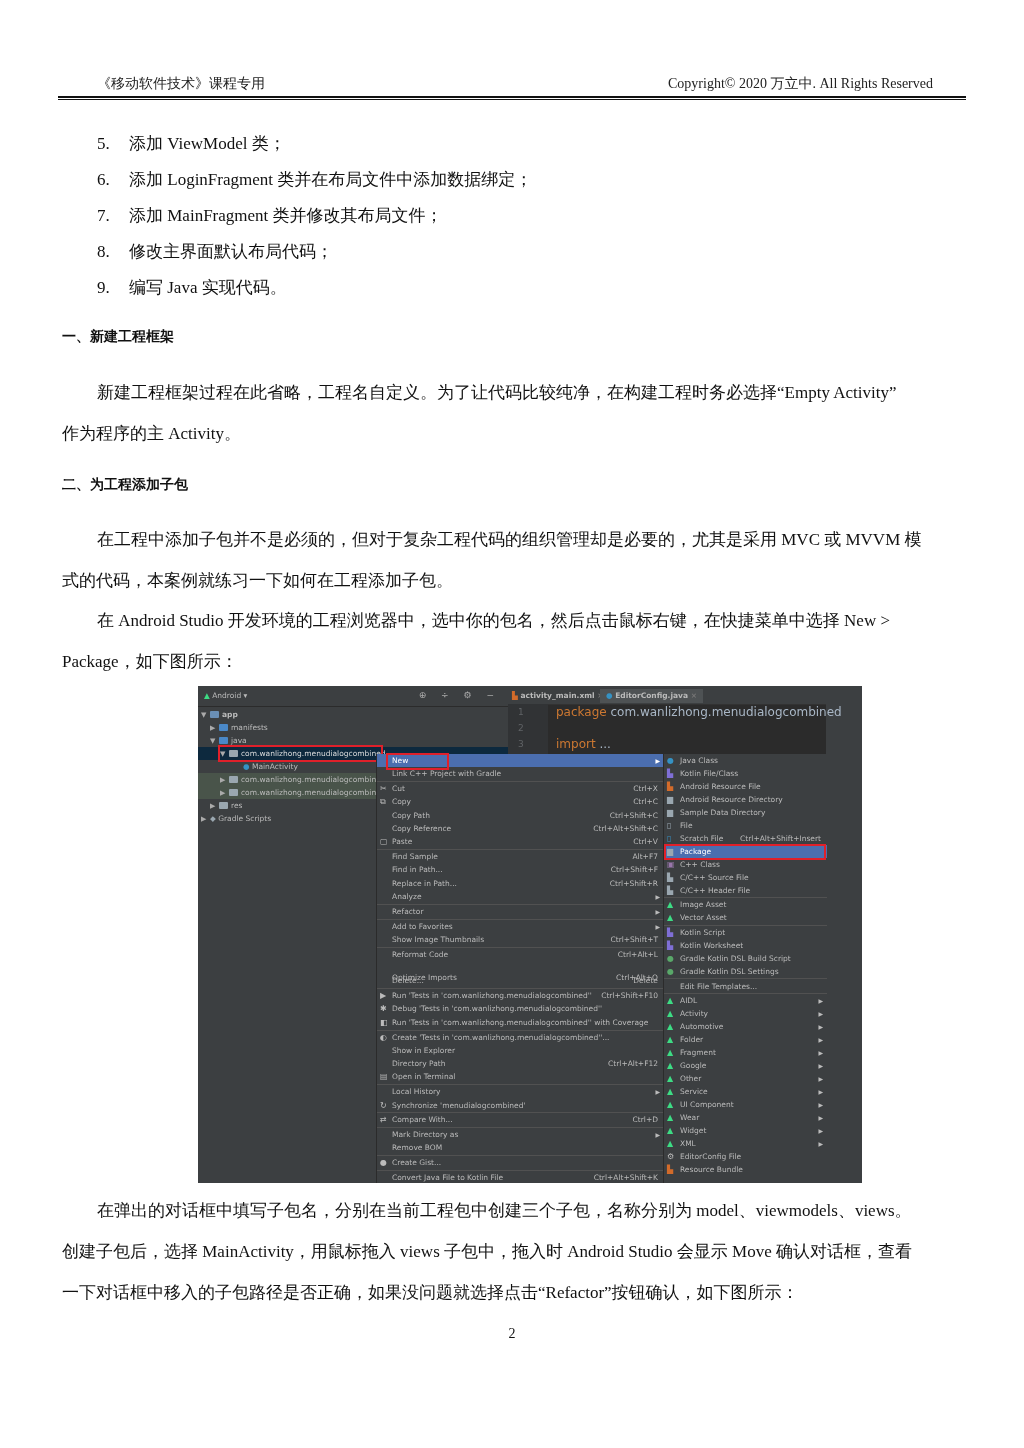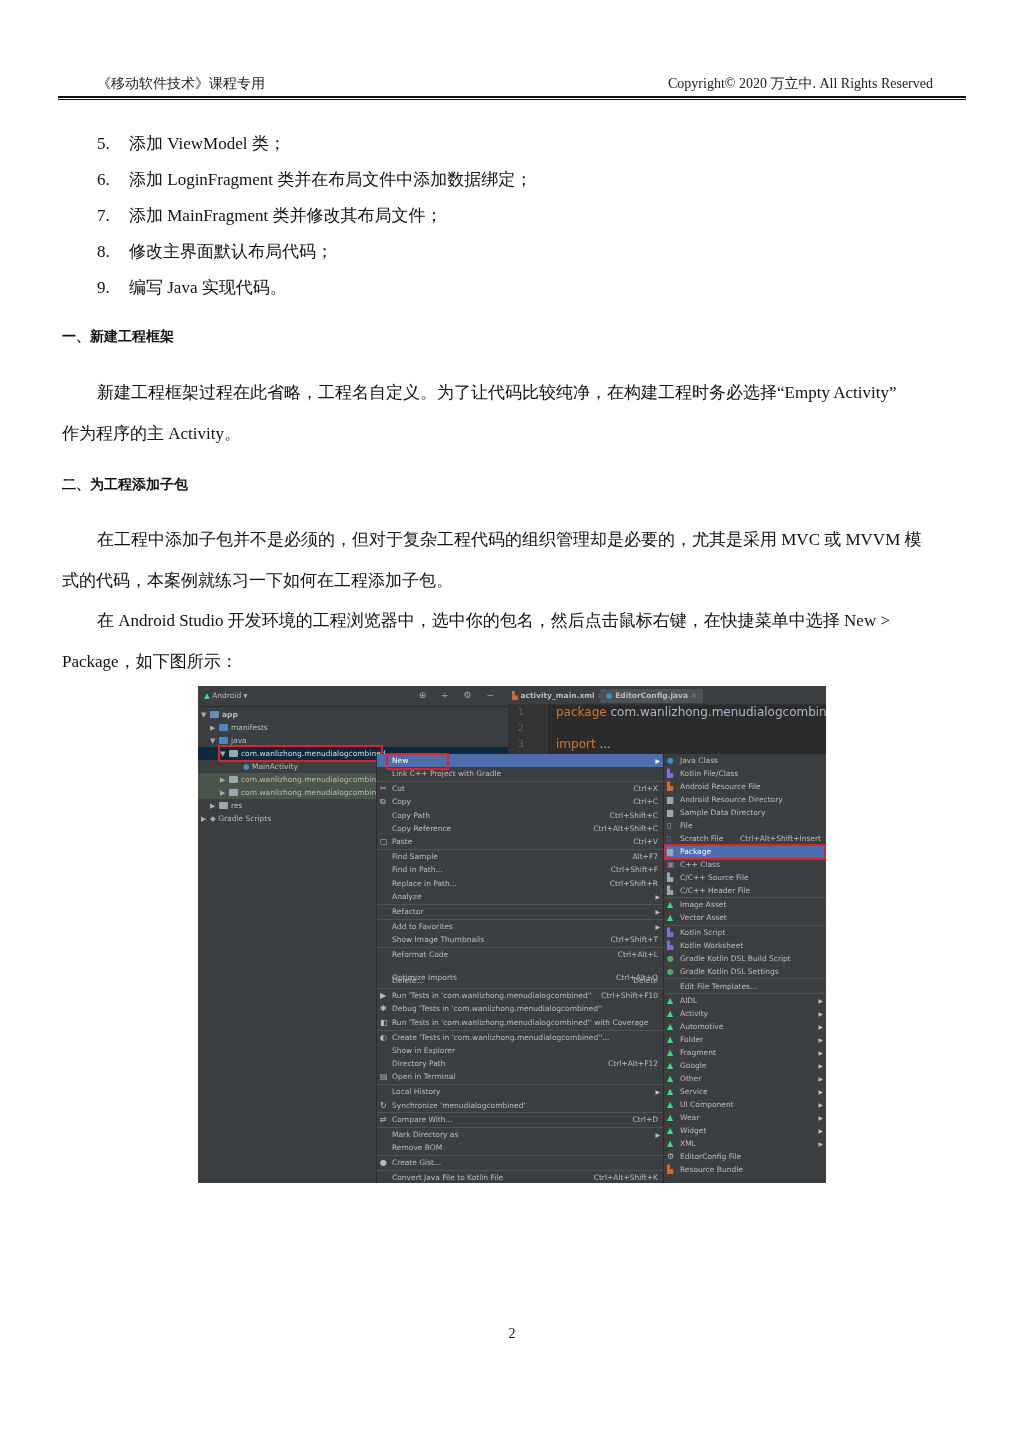--- a/index.html
+++ b/index.html
@@ -9,21 +9,21 @@
   .hdr-rule { position:absolute; left:58px; top:96px; width:908px; height:2px; background:#111; }
   .hdr-rule2 { position:absolute; left:58px; top:99px; width:908px; height:1px; background:#111; }
   .li { position:absolute; left:97px; font-size:17px; }
   .li .num { display:inline-block; width:32px; }
   .h { position:absolute; left:62px; font-size:14px; font-weight:bold; font-family:"DejaVu Sans",sans-serif; }
   .p { position:absolute; left:62px; width:902px; font-size:17px; line-height:41px; text-align:justify; }
   .p .ind { padding-left:35px; }
   .pgnum { position:absolute; left:0; width:1024px; top:1326px; text-align:center; font-size:14px; }
 
   
-  .ide { position:absolute; left:198px; top:686px; width:628px; height:497px; background:#3c3f41; font-family:"DejaVu Sans",sans-serif; font-size:7.5px; color:#bbbbbb; overflow:hidden; }
+  .ide { position:absolute; left:198px; top:686px; width:628px; height:497px; background:#3c3f41; font-family:"DejaVu Sans",sans-serif; font-size:7.5px; color:#bbbbbb; overflow:hidden;padding-left:36px; }
   .pv-bar { position:absolute; left:0; top:0; width:310px; height:20px; background:#3c3f41; border-bottom:1px solid #2b2b2b; }
   .pv-title { position:absolute; left:6px; top:5px; color:#bbb; }
   .pv-tools { position:absolute; right:8px; top:4px; color:#aaa; letter-spacing:6px; font-size:9px; }
   .tree { position:absolute; left:0; top:22px; width:310px; }
   .tr { position:absolute; height:13px; line-height:13px; white-space:nowrap; }
   .tri { color:#aaa; font-size:7px; display:inline-block; width:9px; }
   .fold { display:inline-block; width:9px; height:7px; background:#6a8fb5; margin-right:3px; vertical-align:middle; border-radius:1px; }
   .sel-row { background:#0d293e; }
   .tst-row { background:#49544a; }
   .editor { position:absolute; left:310px; top:0; width:318px; height:68px; background:#2b2b2b; }
@@ -401,15 +401,20 @@
           <span class="lbl">EditorConfig File</span>
         </div>
         <div class="si" style="top: 408.65px;">
           <span class="ico" style="color: rgb(211, 107, 42);">▙</span>
           <span class="lbl">Resource Bundle</span>
         </div>
       </div>
     <div class="redbox" style="left:466px;top:158px;width:162px;height:16px"></div>
   </div>
 
+  <div class="p" style="top:1190px">
+    <div class="ind">在弹出的对话框中填写子包名，分别在当前工程包中创建三个子包，名称分别为 model、viewmodels、views。</div>
+    <div>创建子包后，选择 MainActivity，用鼠标拖入 views 子包中，拖入时 Android Studio 会显示 Move 确认对话框，查看</div>
+    <div>一下对话框中移入的子包路径是否正确，如果没问题就选择点击“Refactor”按钮确认，如下图所示：</div>
+  </div>
 
   <div class="pgnum">2</div>
 </div>
 
 </body></html>

